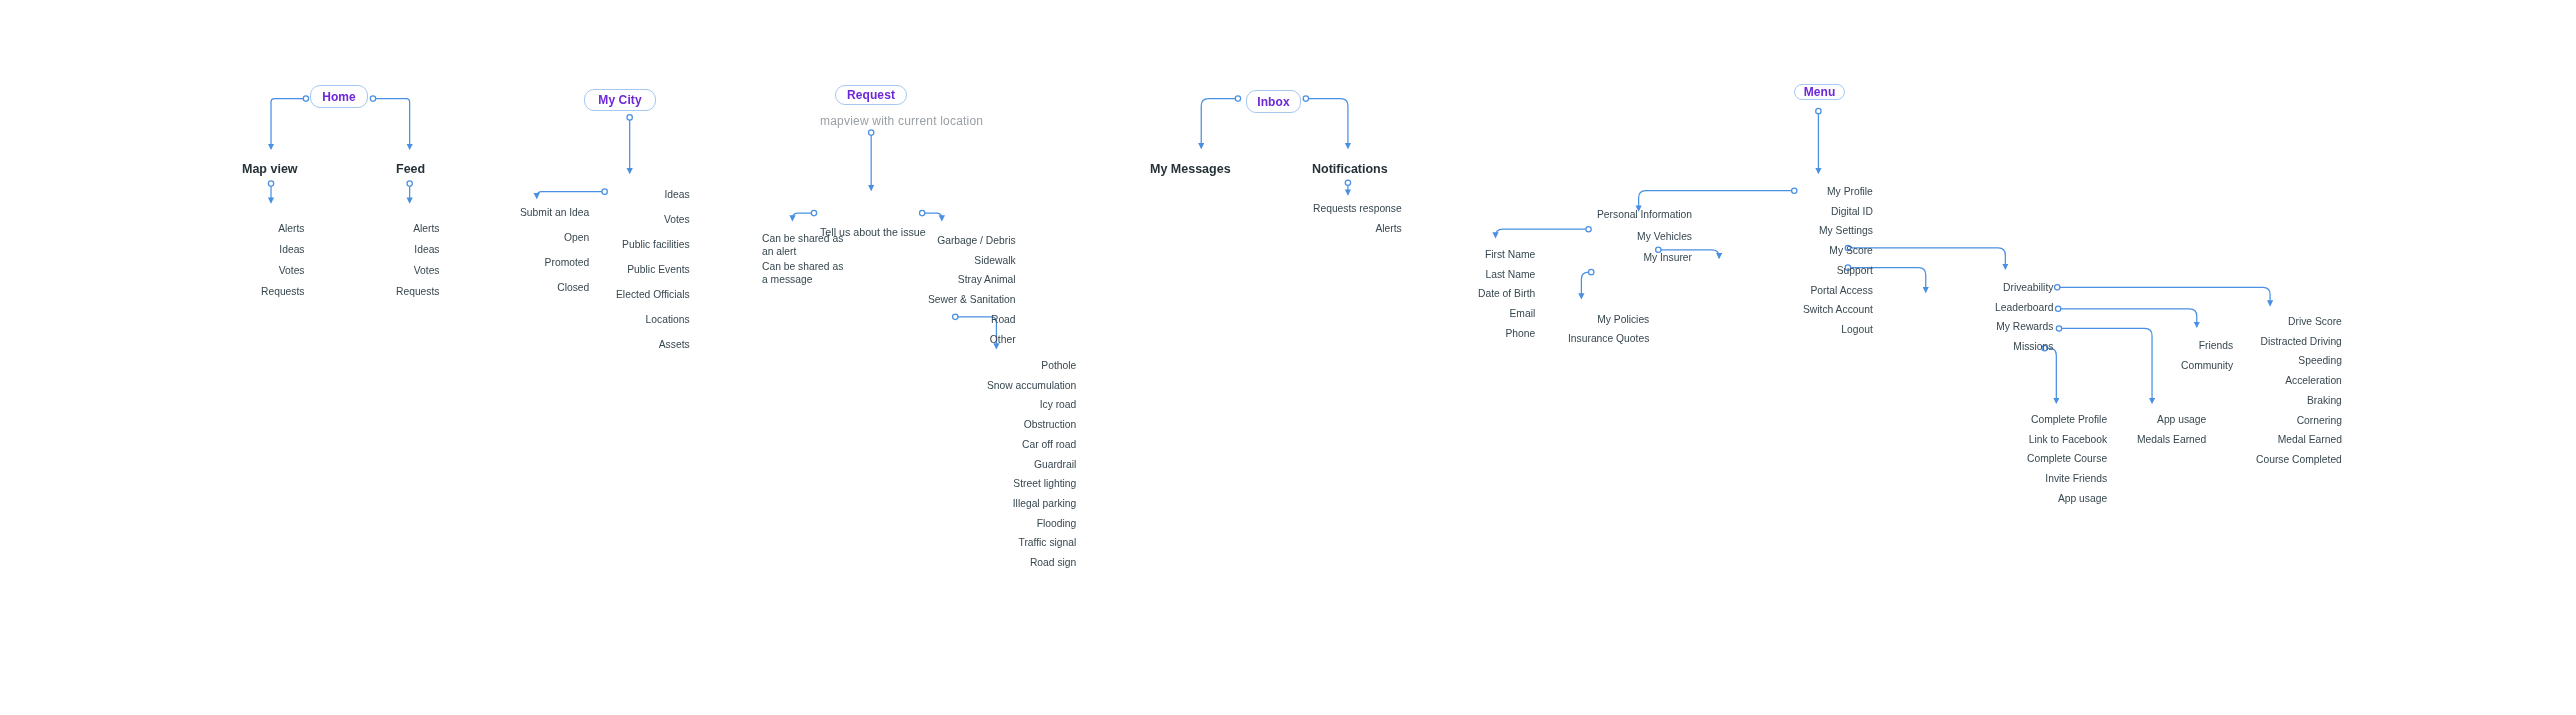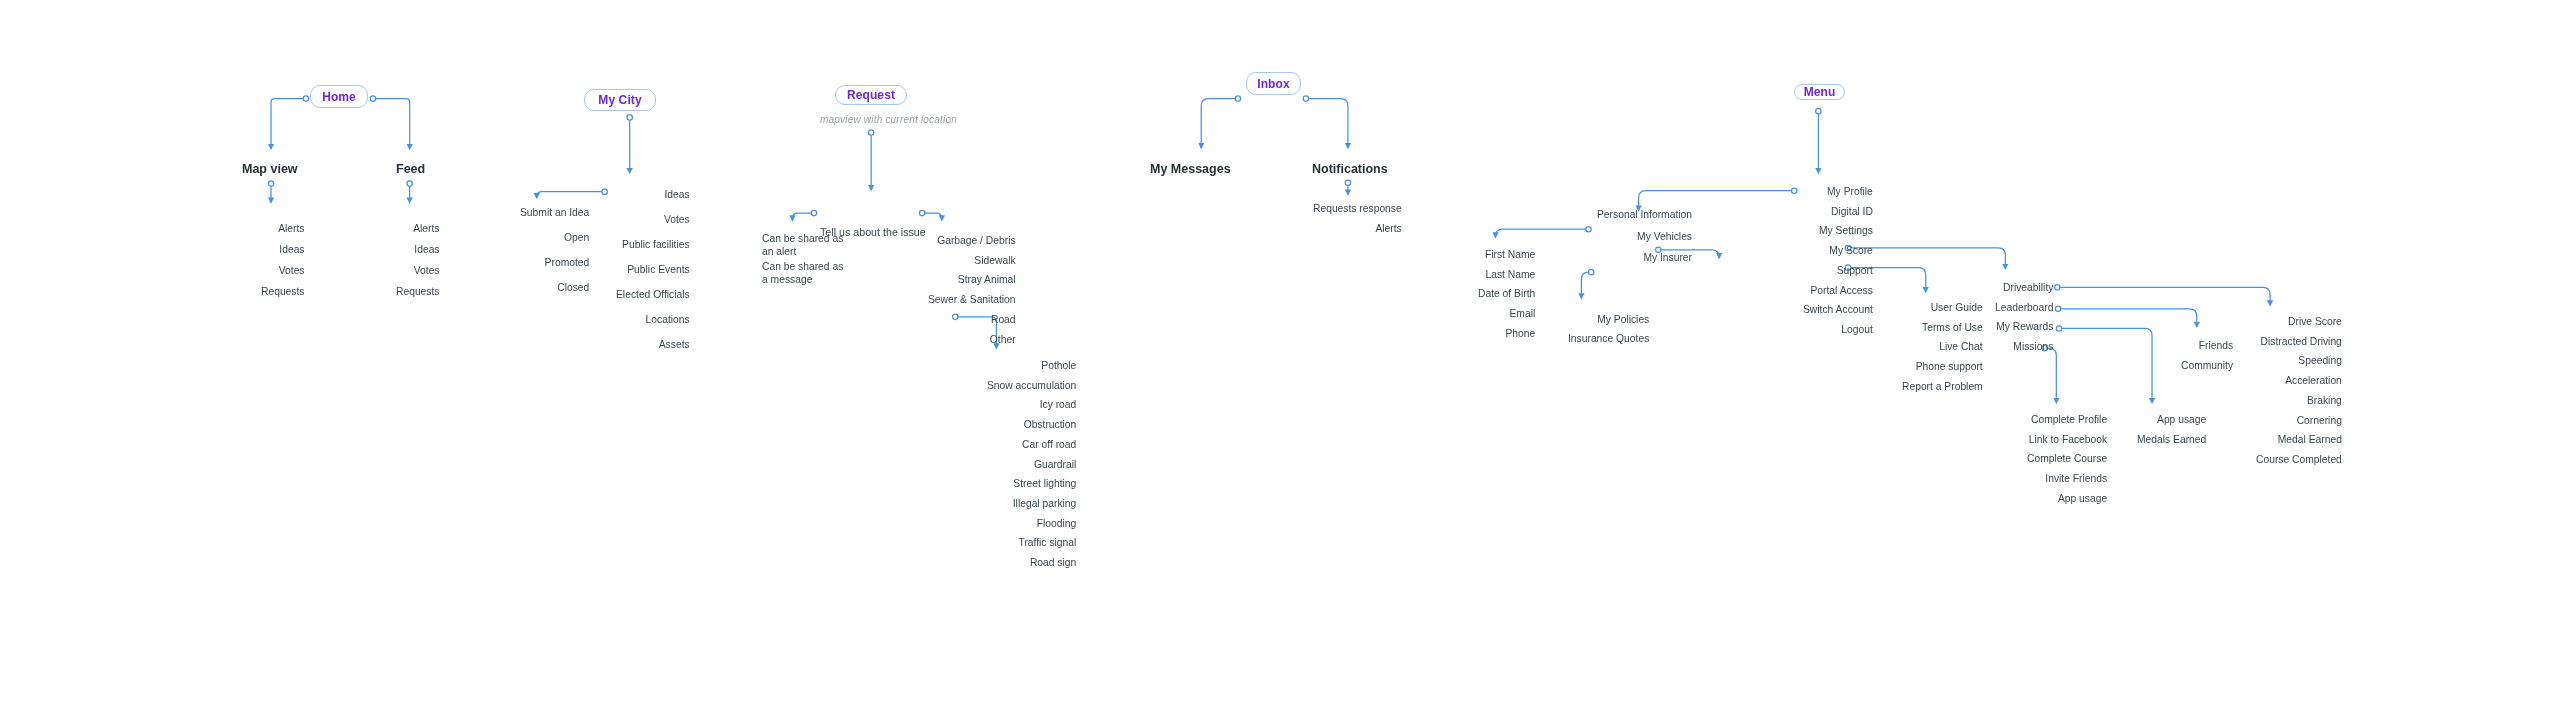--- a/index.html
+++ b/index.html
@@ -13,21 +13,21 @@
     border:0.9px solid #a6c8f0;border-radius:10px;
     display:flex;align-items:center;justify-content:center;
     font-size:12px;font-weight:700;color:#6d28d9;letter-spacing:0.1px;
   }
   .plabel{
     position:absolute;font-size:12.5px;font-weight:700;color:#263238;line-height:14.3px;white-space:nowrap;
   }
   .list{position:absolute;font-size:10.3px;color:#37474f;white-space:nowrap;text-align:right;}
   .list > div{}
   .steplabel{position:absolute;font-size:10.7px;color:#37474f;white-space:nowrap;margin-top:20px;}
-  .subtitle{position:absolute;font-size:10px;color:#9aa0a6;letter-spacing:0.2px;white-space:nowrap;font-style:italic;}
+  .subtitle{position:absolute;font-size:12px;color:#9aa0a6;letter-spacing:0.2px;white-space:nowrap;}
   .notes{position:absolute;font-size:10.3px;line-height:12.5px;color:#37474f;width:89px;}
   .notes .note + .note{margin-top:3px;}
 </style>
 </head>
 <body>
 
 <div class="canvas">
 
   <svg class="wires" viewBox="0 0 2880 800">
     <defs>
@@ -149,21 +149,21 @@
     <div>Obstruction</div>
     <div>Car off road</div>
     <div>Guardrail</div>
     <div>Street lighting</div>
     <div>Illegal parking</div>
     <div>Flooding</div>
     <div>Traffic signal</div>
     <div>Road sign</div>
   </div>
 
-  <div class="node-box" style="left:1246px;top:72px;width:55px;height:23px">Inbox</div>
+  <div class="node-box" style="left:1246px;top:90px;width:55px;height:23px">Inbox</div>
   <div class="plabel" style="left:1150px;top:162px">My Messages</div>
   <div class="plabel" style="left:1312px;top:162px">Notifications</div>
   <div class="list" style="left:1313px;top:199px;line-height:19.7px">
     <div>Requests response</div>
     <div>Alerts</div>
   </div>
 
   <div class="node-box" style="left:1794px;top:84px;width:51px;height:16px">Menu</div>
   <div class="list" style="left:1803px;top:182px;line-height:19.7px">
     <div>My Profile</div>
@@ -185,27 +185,20 @@
     <div>First Name</div>
     <div>Last Name</div>
     <div>Date of Birth</div>
     <div>Email</div>
     <div>Phone</div>
   </div>
   <div class="list" style="left:1568px;top:310px;line-height:19px">
     <div>My Policies</div>
     <div>Insurance Quotes</div>
   </div>
-  <div class="list" style="left:1902px;top:298px;line-height:19.7px">
-    <div>User Guide</div>
-    <div>Terms of Use</div>
-    <div>Live Chat</div>
-    <div>Phone support</div>
-    <div>Report a Problem</div>
-  </div>
   <div class="list" style="left:1995px;top:278px;line-height:19.7px">
     <div>Driveability</div>
     <div>Leaderboard</div>
     <div>My Rewards</div>
     <div>Missions</div>
   </div>
   <div class="list" style="left:2256px;top:312px;line-height:19.7px">
     <div>Drive Score</div>
     <div>Distracted Driving</div>
     <div>Speeding</div>

